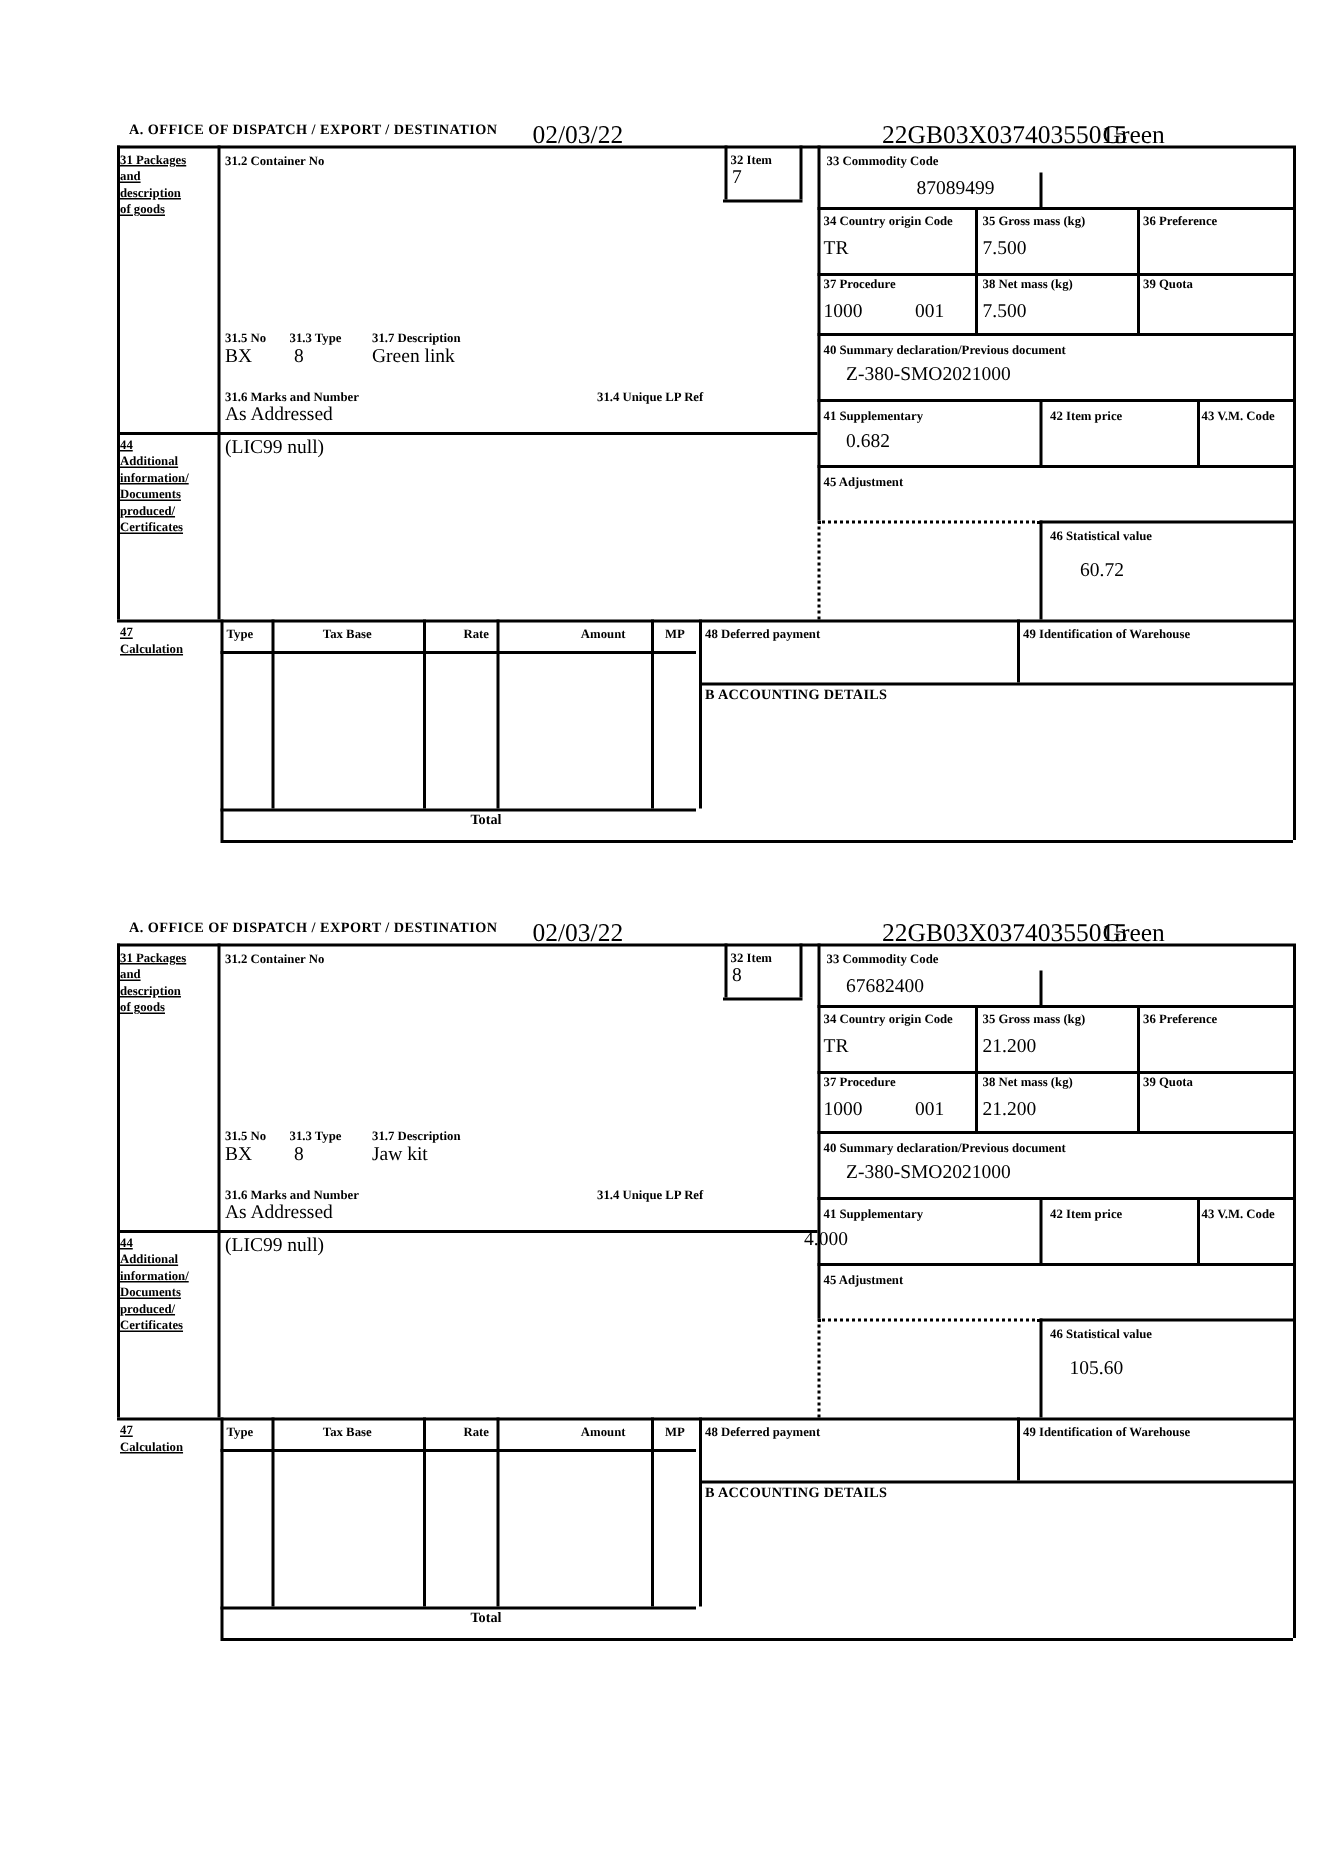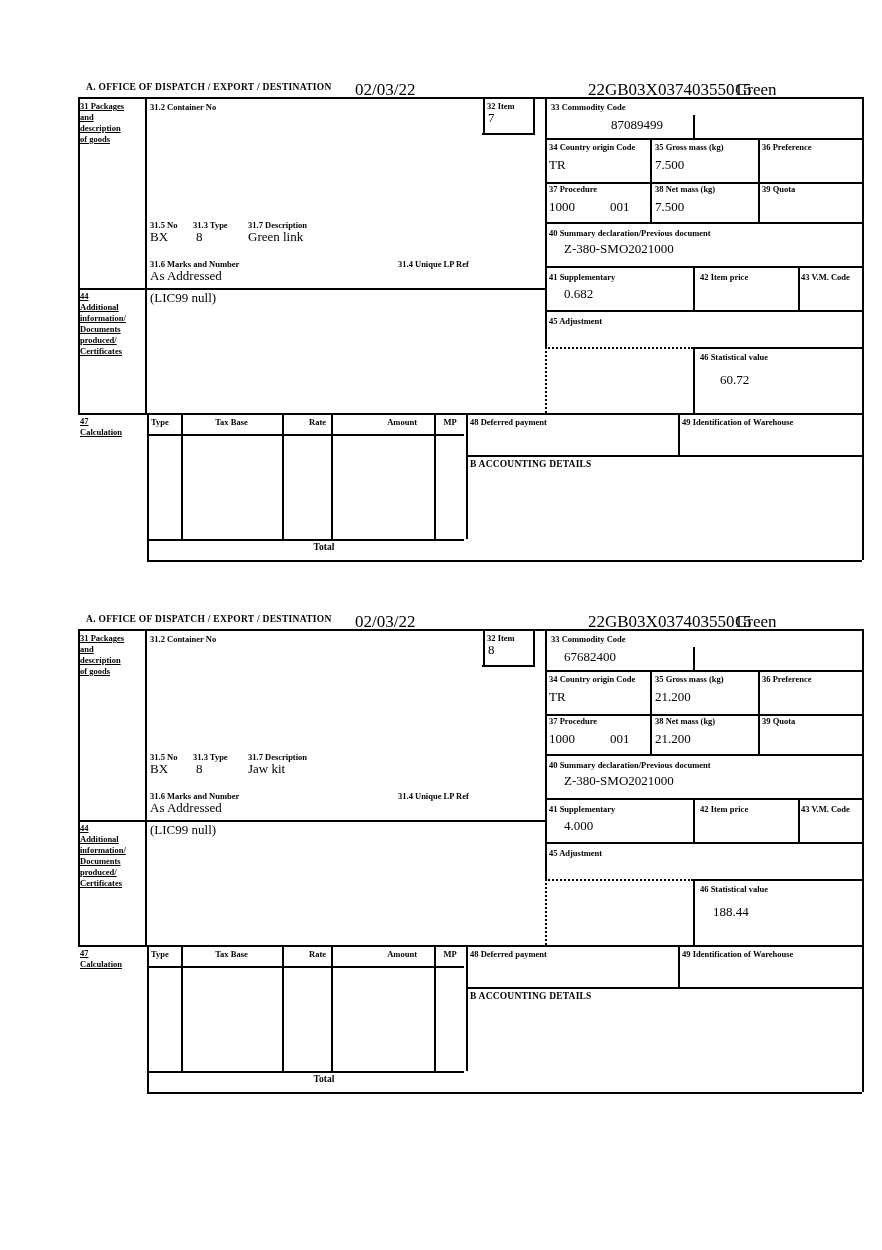--- a/index.html
+++ b/index.html
@@ -274,36 +274,36 @@
     <div class="t lbl" style="left:549px;top:148px;">40 Summary declaration/Previous document</div>
     <div class="t val" style="left:564px;top:162px;">Z-380-SMO2021000</div>
 
     <div class="t lbl" style="left:150px;top:179px;">31.6 Marks and Number</div>
     <div class="t lbl" style="left:398px;top:179px;">31.4 Unique LP Ref</div>
     <div class="t val" style="left:150px;top:189px;">As Addressed</div>
 
     <div class="t lbl" style="left:549px;top:192px;">41 Supplementary</div>
     <div class="t lbl" style="left:700px;top:192px;">42 Item price</div>
     <div class="t lbl" style="left:801px;top:192px;">43 V.M. Code</div>
-    <div class="t val" style="left:564px;top:207px;text-align:right;">4.000</div>
+    <div class="t val" style="left:536px;top:207px;text-align:right;">4.000</div>
 
     <div class="t lbl multiline" style="left:80px;top:211px;">
       <div>44</div>
       <div>Additional</div>
       <div>information/</div>
       <div>Documents</div>
       <div>produced/</div>
       <div>Certificates</div>
     </div>
     <div class="t val" style="left:150px;top:211px;">(LIC99 null)</div>
 
     <div class="t lbl" style="left:549px;top:236px;">45 Adjustment</div>
 
     <div class="t lbl" style="left:700px;top:272px;">46 Statistical value</div>
-    <div class="t val" style="left:713px;top:293px;">188.44</div>
+    <div class="t val" style="left:713px;top:293px;">105.60</div>
 
     <div class="t lbl multiline" style="left:80px;top:336px;">
       <div>47</div>
       <div>Calculation</div>
     </div>
     <div class="t thead" style="left:151px;top:337px;">Type</div>
     <div class="t thead" style="left:181px;top:337px;width:101px;text-align:center;">Tax Base</div>
     <div class="t thead" style="left:282px;top:337px;width:44px;text-align:right;">Rate</div>
     <div class="t thead" style="left:331px;top:337px;width:86px;text-align:right;">Amount</div>
     <div class="t thead" style="left:434px;top:337px;width:32px;text-align:center;">MP</div>

